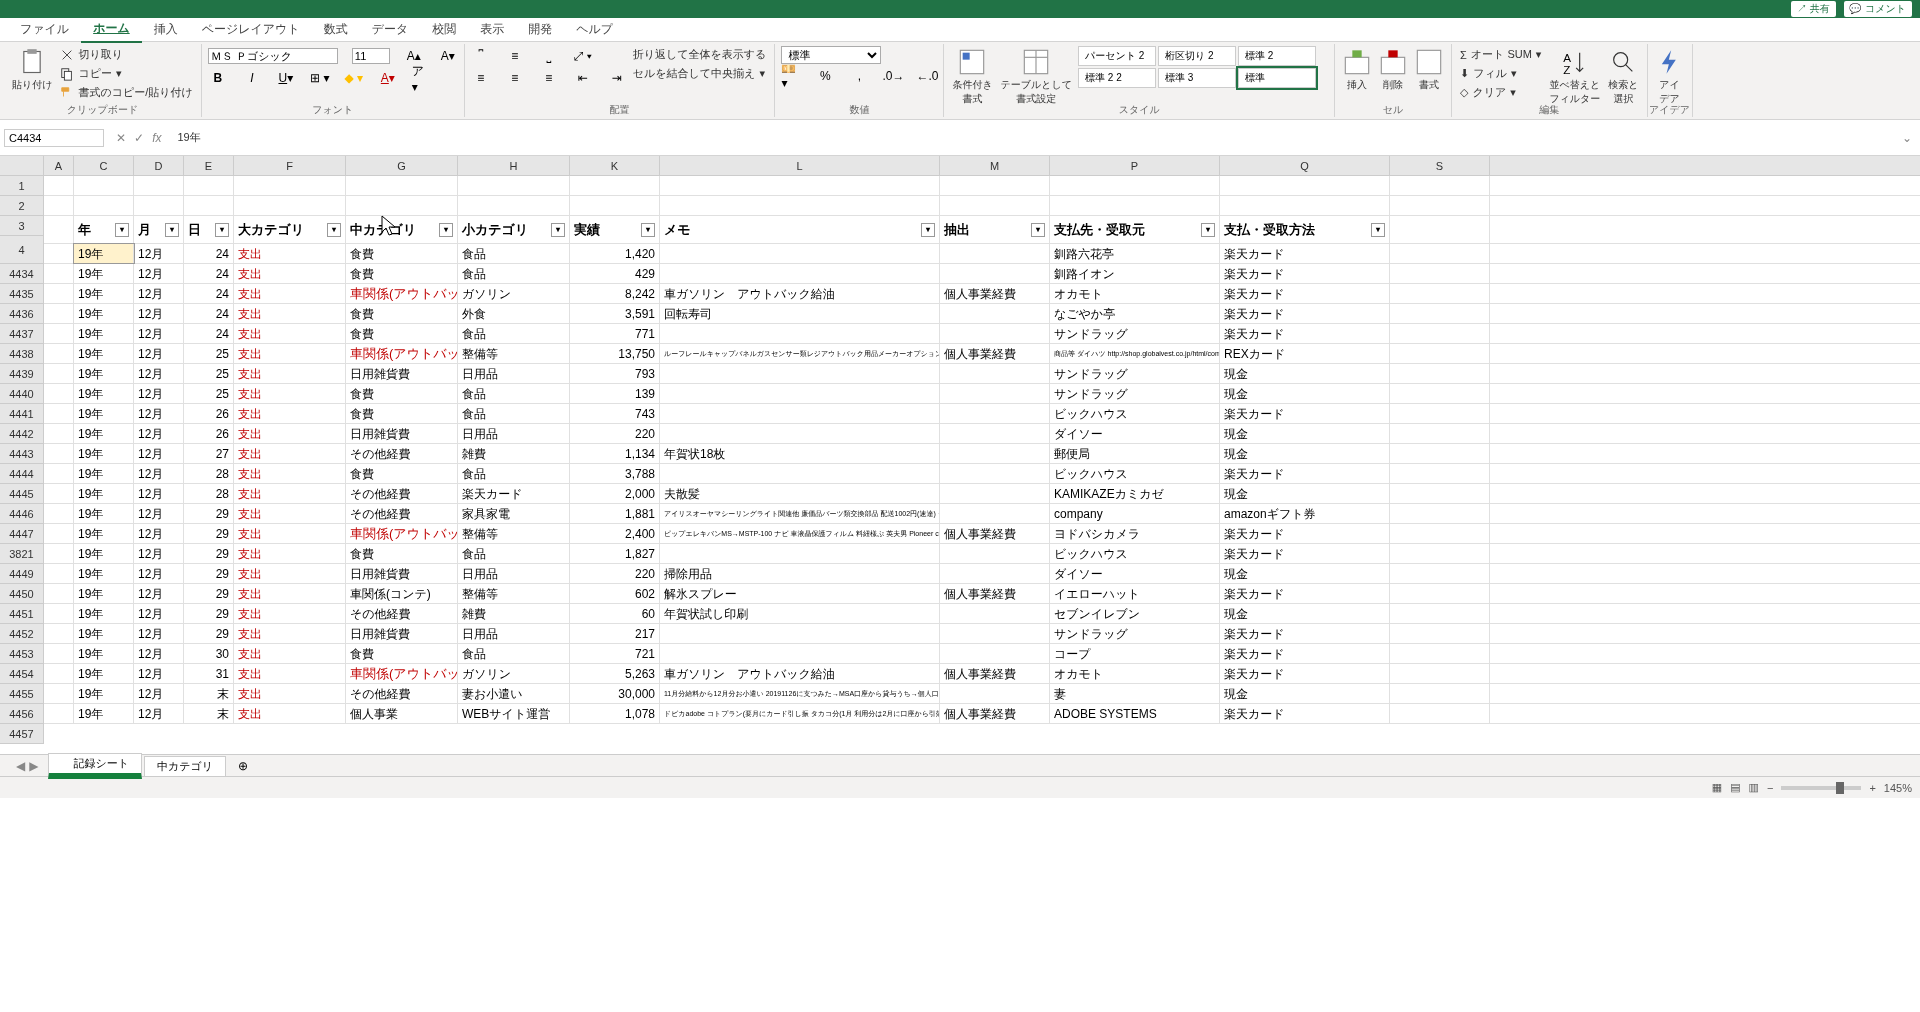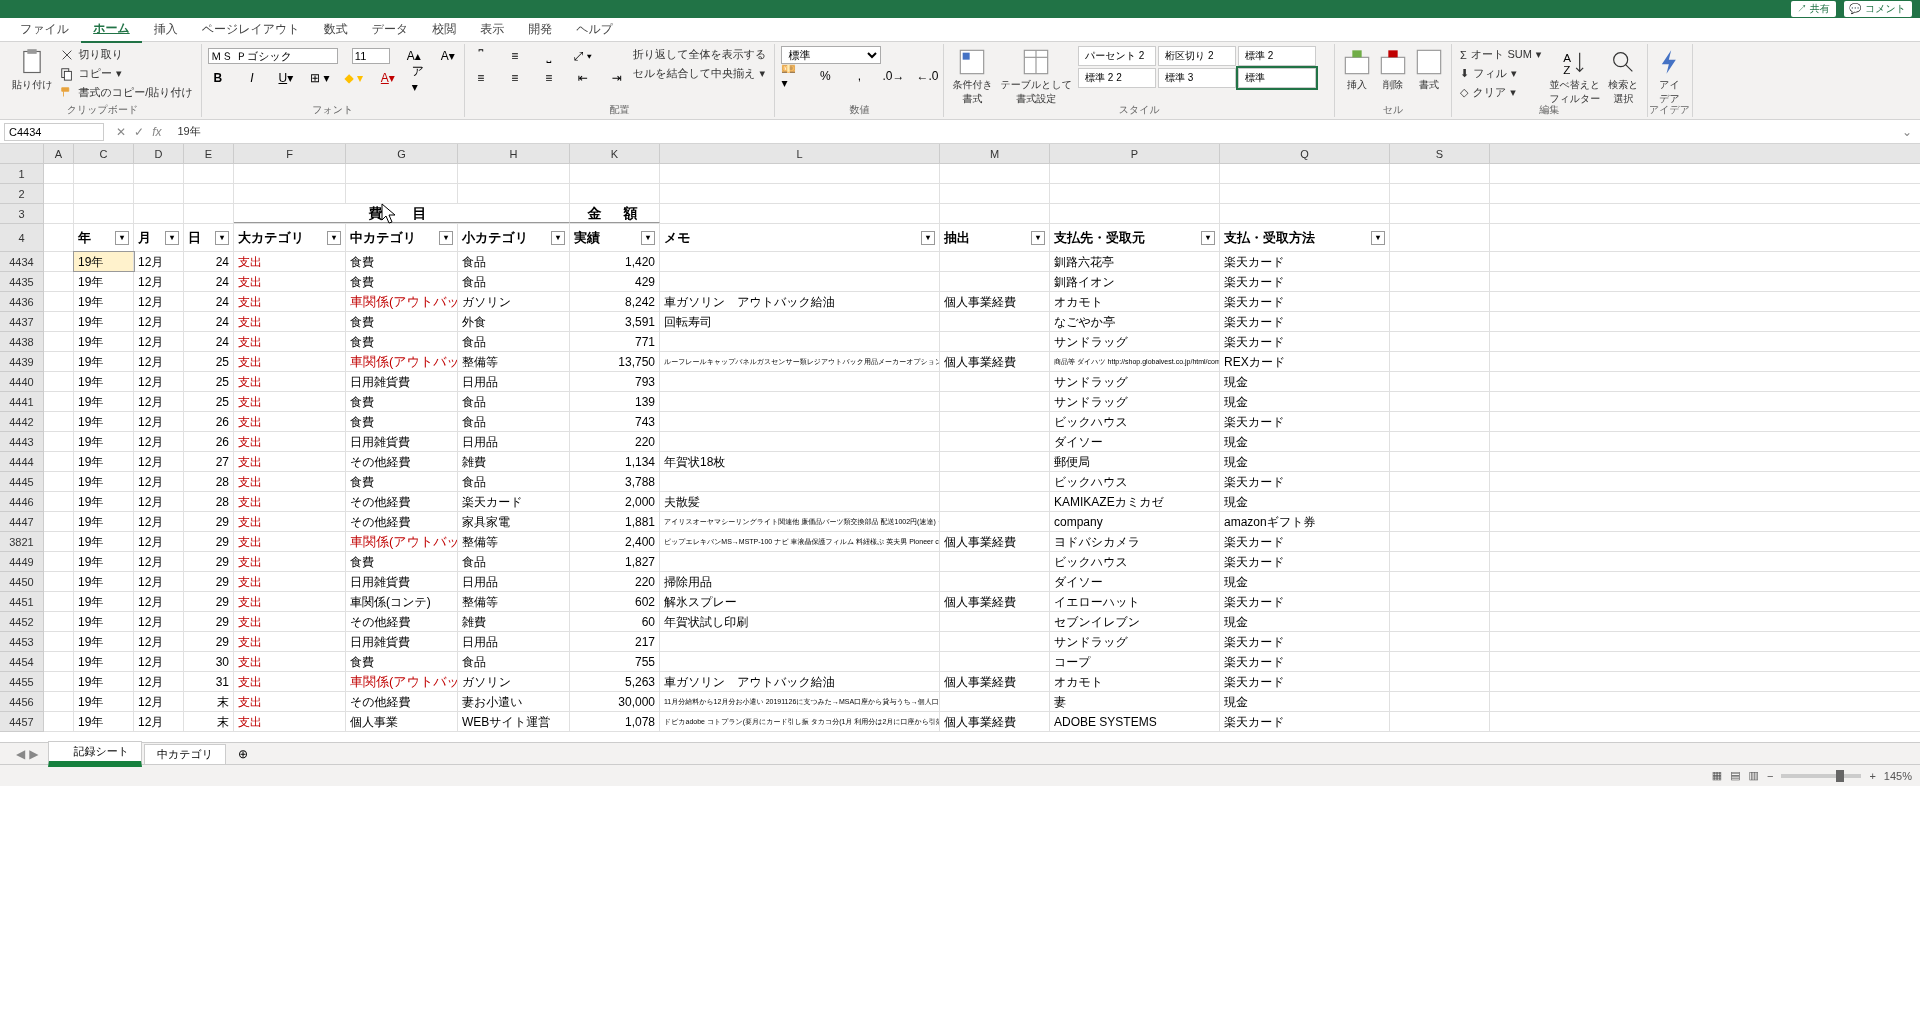--- a/index.html
+++ b/index.html
@@ -18,21 +18,21 @@
 .rbtn-label { font-size: 10px; color: #333; text-align: center; margin-top: 2px; }
 .rbtn-sm { display: flex; align-items: center; gap: 4px; font-size: 11px; color: #333; cursor: pointer; padding: 1px 2px; }
 .rbtn-sm svg { width: 14px; height: 14px; }
 .vstack { display: flex; flex-direction: column; gap: 2px; }
 .hstack { display: flex; align-items: center; gap: 14px; }
 .font-select { border: 1px solid #ababab; background: #fff; font-size: 11px; padding: 1px 2px; width: 130px; }
 .size-select { border: 1px solid #ababab; background: #fff; font-size: 11px; padding: 1px 2px; width: 38px; }
 .fmt-btn { width: 20px; height: 20px; display: inline-flex; align-items: center; justify-content: center; cursor: pointer; font-size: 12px; }
 .style-gallery { display: flex; flex-wrap: wrap; width: 250px; gap: 2px; }
 .style-item { border: 1px solid #ccc; background: #fff; padding: 2px 6px; font-size: 10px; width: 78px; }
-.formula-bar { height: 24px; display: flex; align-items: center; border-bottom: 1px solid #d4d4d4; background: #fff; }
+.formula-bar { height: 36px; display: flex; align-items: center; border-bottom: 1px solid #d4d4d4; background: #fff; }
 .name-box { width: 100px; border: 1px solid #ccc; margin: 2px 4px; padding: 2px 4px; font-size: 11px; }
 .fb-icons { display: flex; gap: 8px; padding: 0 8px; color: #888; }
 .fb-input { flex: 1; padding: 2px 8px; font-size: 11px; color: #333; }
 .sheet { position: relative; height: 598px; overflow: hidden; display: flex; }
 .row-headers { width: 44px; background: #e6e6e6; border-right: 1px solid #ccc; }
 .corner { width: 44px; height: 20px; background: #e6e6e6; border-bottom: 1px solid #ccc; border-right: 1px solid #ccc; }
 .row-hdr { height: 20px; text-align: center; font-size: 11px; color: #333; border-bottom: 1px solid #ccc; line-height: 20px; }
 .row-hdr.tall { height: 28px; line-height: 28px; }
 .grid { flex: 1; overflow: hidden; }
 .col-headers { display: flex; height: 20px; background: #e6e6e6; border-bottom: 1px solid #ccc; }
@@ -365,33 +365,20 @@
           <div class="cell wF"></div>
           <div class="cell wG"></div>
           <div class="cell wH"></div>
           <div class="cell wK"></div>
           <div class="cell wL"></div>
           <div class="cell wM"></div>
           <div class="cell wP"></div>
           <div class="cell wQ"></div>
           <div class="cell wS"></div>
         </div>
-        <div class="data-row">
-          <div class="cell wA"></div>
-  <div class="cell wC"></div>
-  <div class="cell wD"></div>
-  <div class="cell wE"></div>
-  <div class="cell merged-hdr" style="width:336px;letter-spacing:8px">費　目</div>
-  <div class="cell merged-hdr wK" style="letter-spacing:4px">金　額</div>
-  <div class="cell wL"></div>
-  <div class="cell wM"></div>
-  <div class="cell wP"></div>
-  <div class="cell wQ"></div>
-  <div class="cell wS"></div>
-        </div>
         <div class="data-row tall">
           <div class="cell tall hdr-cell wA"></div>
           <div class="cell tall hdr-cell wC">
             <span>年</span>
             <span class="filter-btn">▾</span>
           </div>
           <div class="cell tall hdr-cell wD">
             <span>月</span>
             <span class="filter-btn">▾</span>
           </div>
@@ -734,21 +721,21 @@
           <div class="cell wS "></div>
         </div>
         <div class="data-row">
           <div class="cell wA "></div>
           <div class="cell wC ">19年</div>
           <div class="cell wD ">12月</div>
           <div class="cell wE num ">30</div>
           <div class="cell wF red">支出</div>
           <div class="cell wG ">食費</div>
           <div class="cell wH ">食品</div>
-          <div class="cell wK num ">755</div>
+          <div class="cell wK num ">721</div>
           <div class="cell wL "></div>
           <div class="cell wM "></div>
           <div class="cell wP ">コープ</div>
           <div class="cell wQ ">楽天カード</div>
           <div class="cell wS "></div>
         </div>
         <div class="data-row">
           <div class="cell wA "></div>
           <div class="cell wC ">19年</div>
           <div class="cell wD ">12月</div>

